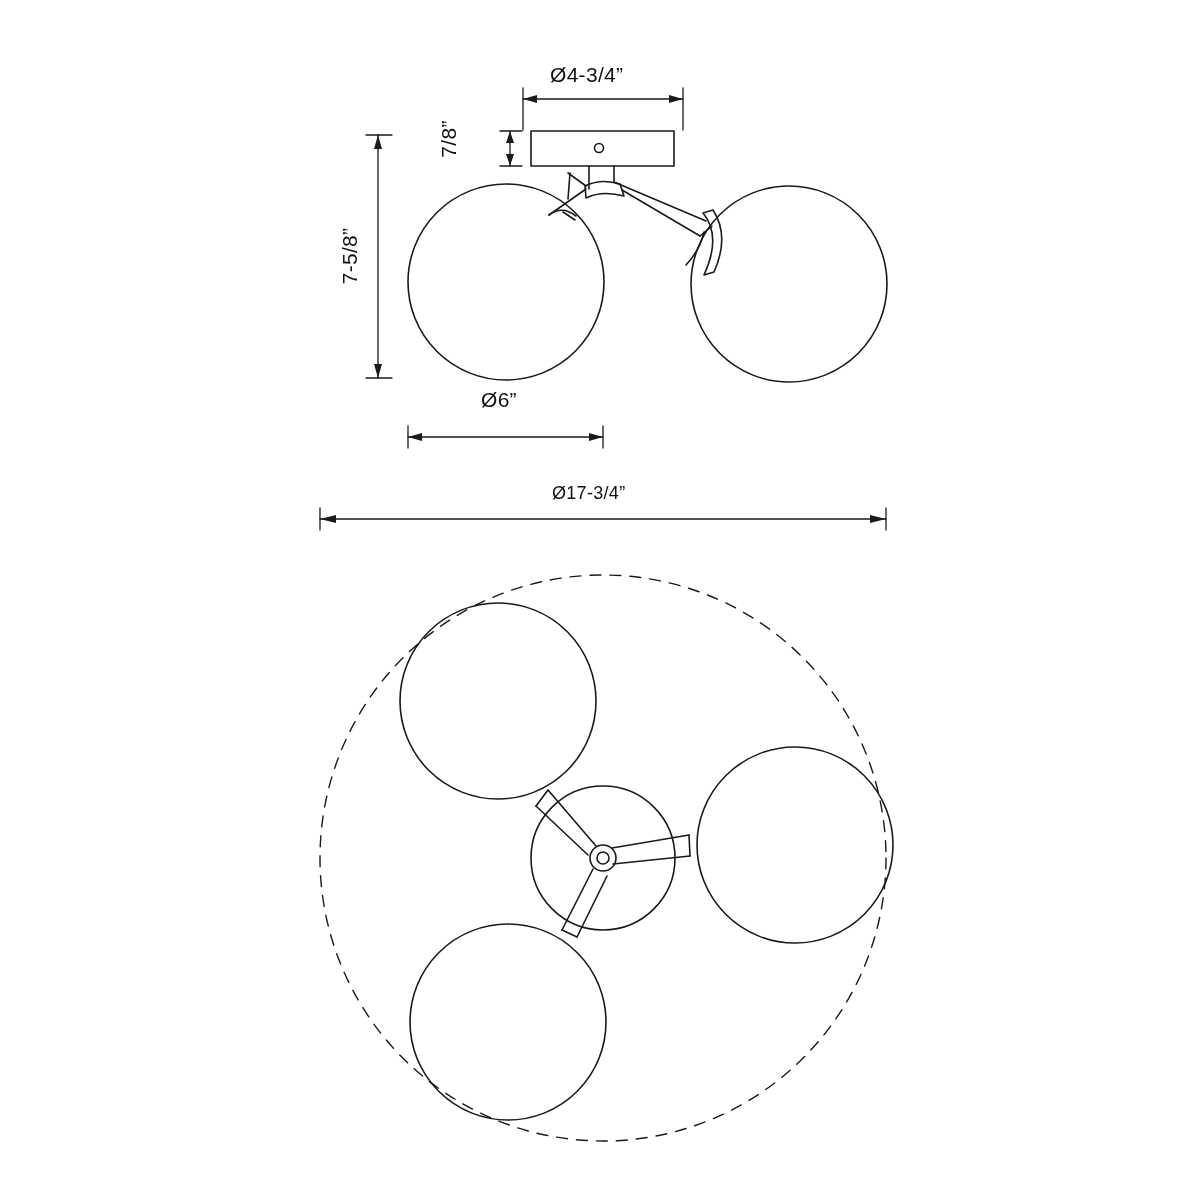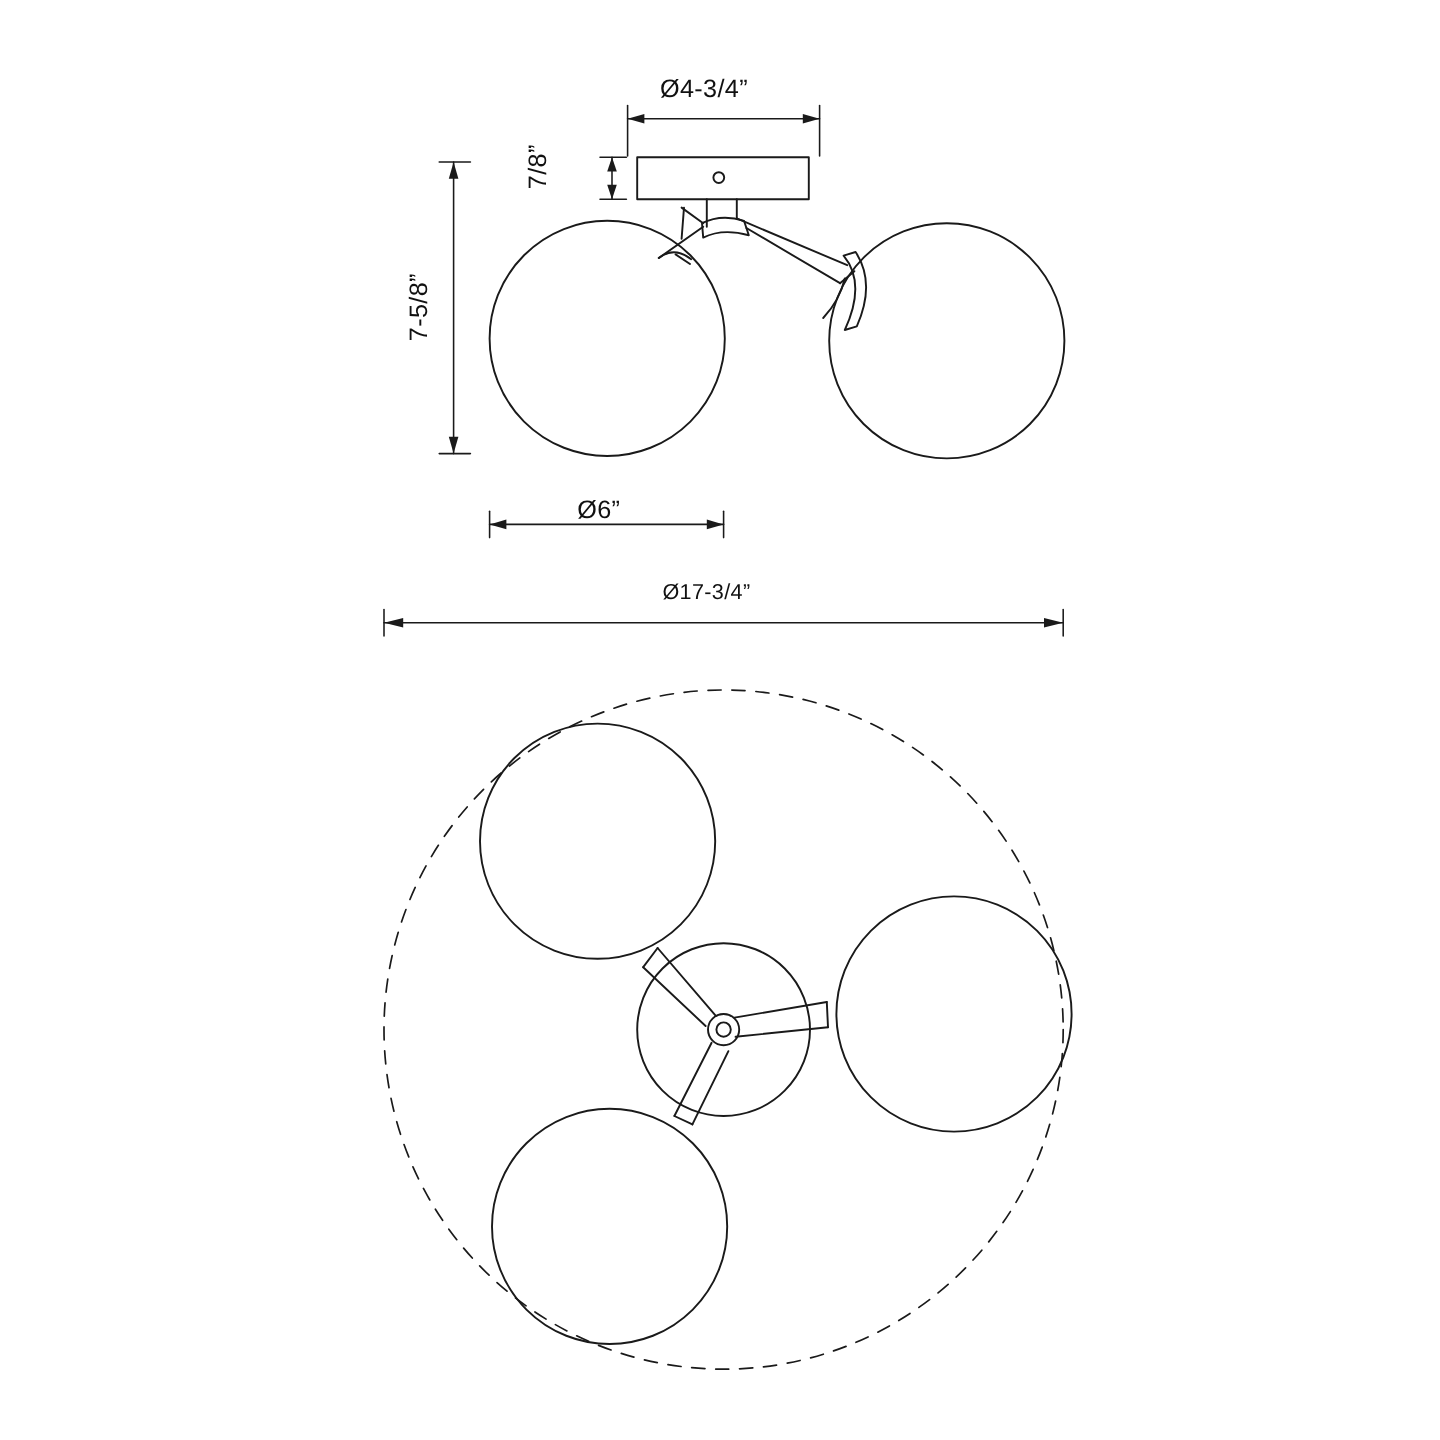--- a/index.html
+++ b/index.html
@@ -149,17 +149,17 @@
 
     </g>
   </svg>
 
   <div class="dim-label" style="left:550px; top:63px;">Ø4-3/4”</div>
 
   <div class="dim-label vertical" style="left:449px; top:139px; transform: translate(-50%,-50%) rotate(-90deg);">7/8”</div>
 
   <div class="dim-label vertical" style="left:350px; top:256px; transform: translate(-50%,-50%) rotate(-90deg);">7-5/8”</div>
 
-  <div class="dim-label" style="left:481px; top:414px;">Ø6”</div>
+  <div class="dim-label" style="left:481px; top:388px;">Ø6”</div>
 
   <div class="dim-label" style="left:552px; top:483px; font-size:18px;">Ø17-3/4”</div>
 
 </div>
 
 </body></html>

